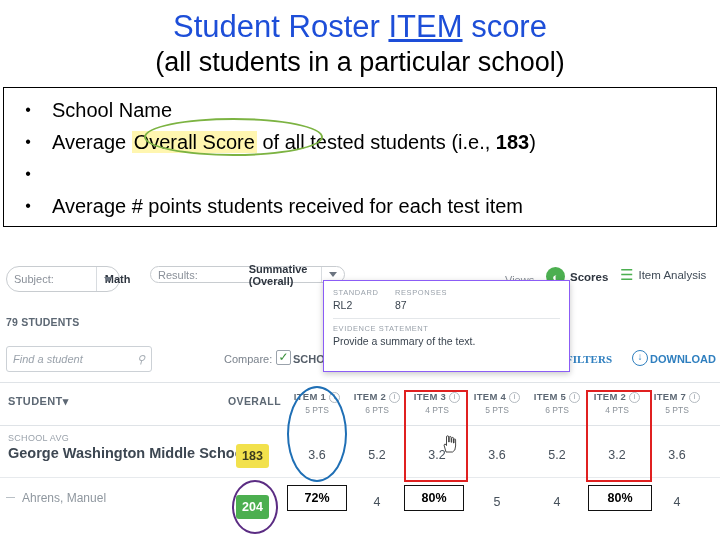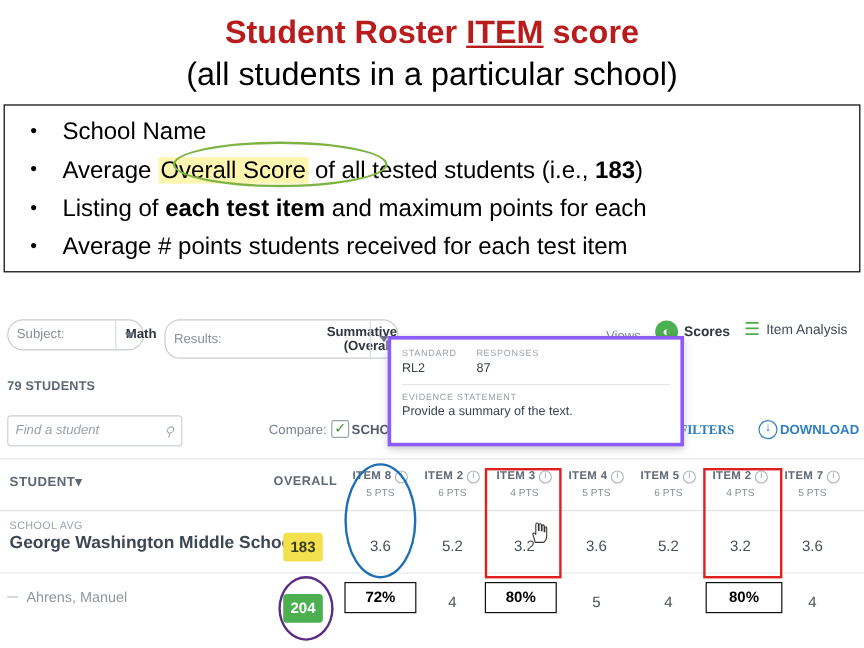--- a/index.html
+++ b/index.html
@@ -14,23 +14,23 @@
     overflow: hidden;
     position: relative;
   }
 
   
   .title-wrap {
     text-align: center;
     padding-top: 10px;
   }
   .title-line1 {
-    font-size: 27px;
-    font-weight: bold;
-    color: #b91c1c;
+    font-size: 31px;
+    font-weight: normal;
+    color: #1d4ed8;
     line-height: 34px;
     white-space: nowrap;
   }
   .title-line1 .underline {
     text-decoration: underline;
   }
   .title-line2 {
     font-size: 27px;
     color: #000000;
     line-height: 34px;
@@ -206,21 +206,21 @@
     border: 1.5px solid #2f7fbf;
     color: #2f7fbf; font-size: 10px; line-height: 12px; text-align: center;
   }
 
   
   .popup {
     position: absolute;
     left: 323px; top: 22px;
     width: 247px; height: 92px;
     background: #fff;
-    border: 3px solid #8b5cf6;
+    border: 1px solid #8b5cf6;
     box-shadow: 0 2px 6px rgba(0,0,0,.22);
     box-sizing: border-box;
     padding: 7px 9px;
   }
   .popup .hdr {
     font-size: 7.5px; color: #9aa2ab; letter-spacing: .6px;
   }
   .popup .vl {
     font-size: 10.5px; color: #3a444f; margin-top: 2px;
   }
@@ -370,21 +370,20 @@
     <div class="bullet-text"><span>School Name</span></div>
   </div>
 
   <div class="bullet-row">
     <div class="bullet-dot">•</div>
     <div class="bullet-text"><span>Average </span><span class="hl-yellow">Overall Score</span><span> of all tested students (i.e., <b>183</b>)</span></div>
   </div>
 
   <div class="bullet-row">
     <div class="bullet-dot">•</div>
-    <div class="bullet-text"><span>Listing of </span><b>each test item</b><span> and maximum points for each</span></div>
   </div>
 
   <div class="bullet-row">
     <div class="bullet-dot">•</div>
     <div class="bullet-text"><span>Average # points students received for each test item</span></div>
   </div>
 
   <div class="oval-green"></div>
 </div>
 
@@ -393,21 +392,21 @@
   <div class="toolbar-row">
 
     <div class="pill" style="left:6px; top:2px; width:114px; height:26px; padding-left:7px;">
       <span class="lbl">Subject:</span>
       <span class="val">Math</span>
       <span class="caret-box" style="position:absolute;right:0;top:0;">
           <i class="caret"></i>
         </span>
     </div>
 
-    <div class="pill" style="left:137px; top:2px; width:195px; height:33px; padding-left:7px;text-align:right;">
+    <div class="pill" style="left:150px; top:2px; width:195px; height:17px; padding-left:7px;">
       <span class="lbl">Results:</span>
       <span class="val">Summative (Overall)</span>
       <span class="caret-box" style="position:absolute;right:0;top:0;">
           <i class="caret"></i>
         </span>
     </div>
 
     <span style="position:absolute; left:505px; top:10px; font-size:11px; color:#8a9099;">Views</span>
 
     <div style="position:absolute; left:546px; top:3px; display:flex; align-items:center; gap:5px;">
@@ -451,21 +450,21 @@
     <div class="popup-divider"></div>
     <div class="hdr">EVIDENCE STATEMENT</div>
     <div class="vl">Provide a summary of the text.</div>
   </div>
 
   <div class="tbl-head">
     <span class="th-student"><span>STUDENT</span><span>▾</span></span>
     <span class="th-overall">OVERALL</span>
 
     <div class="item-col" style="left:288px;">
-      <div class="nm"><span>ITEM 8</span><span class="info-i">i</span></div>
+      <div class="nm"><span>ITEM 1</span><span class="info-i">i</span></div>
       <div class="pts">5 PTS</div>
     </div>
     <div class="item-col" style="left:348px;">
       <div class="nm"><span>ITEM 2</span><span class="info-i">i</span></div>
       <div class="pts">6 PTS</div>
     </div>
     <div class="item-col" style="left:408px;">
       <div class="nm"><span>ITEM 3</span><span class="info-i">i</span></div>
       <div class="pts">4 PTS</div>
     </div>

